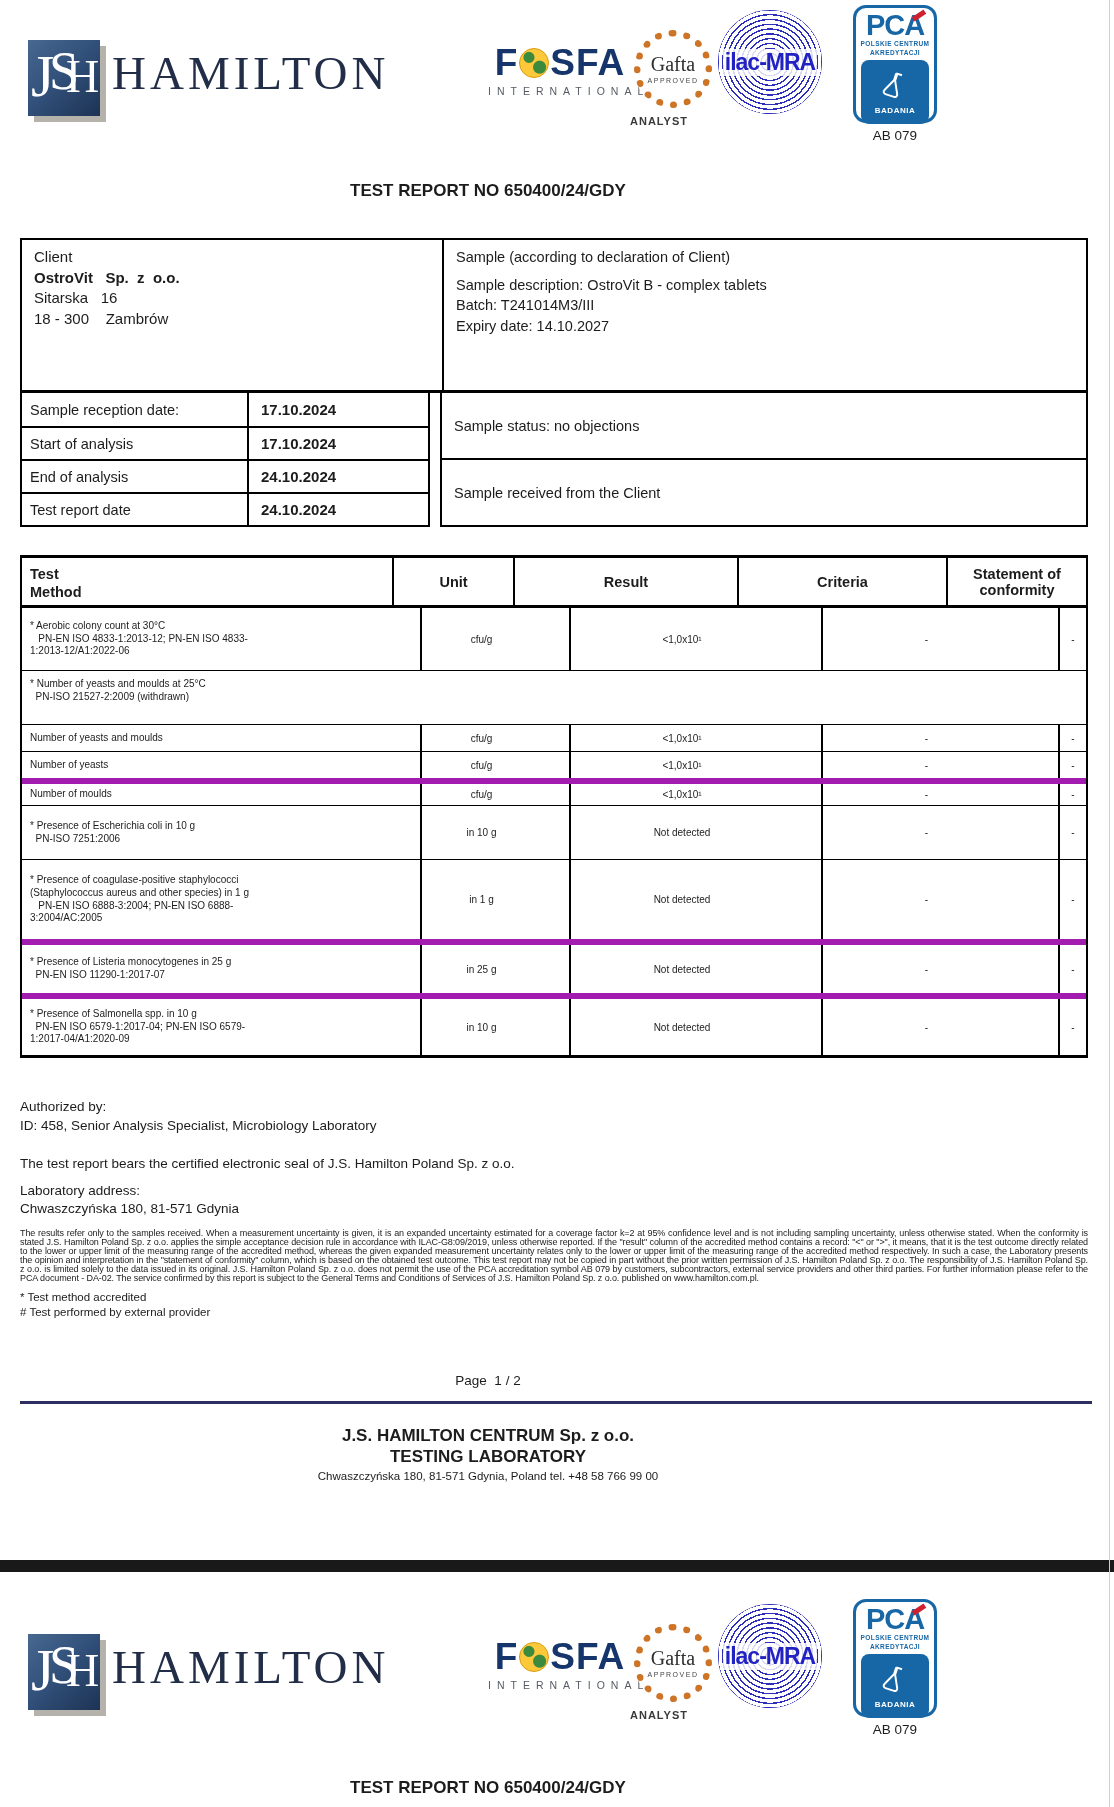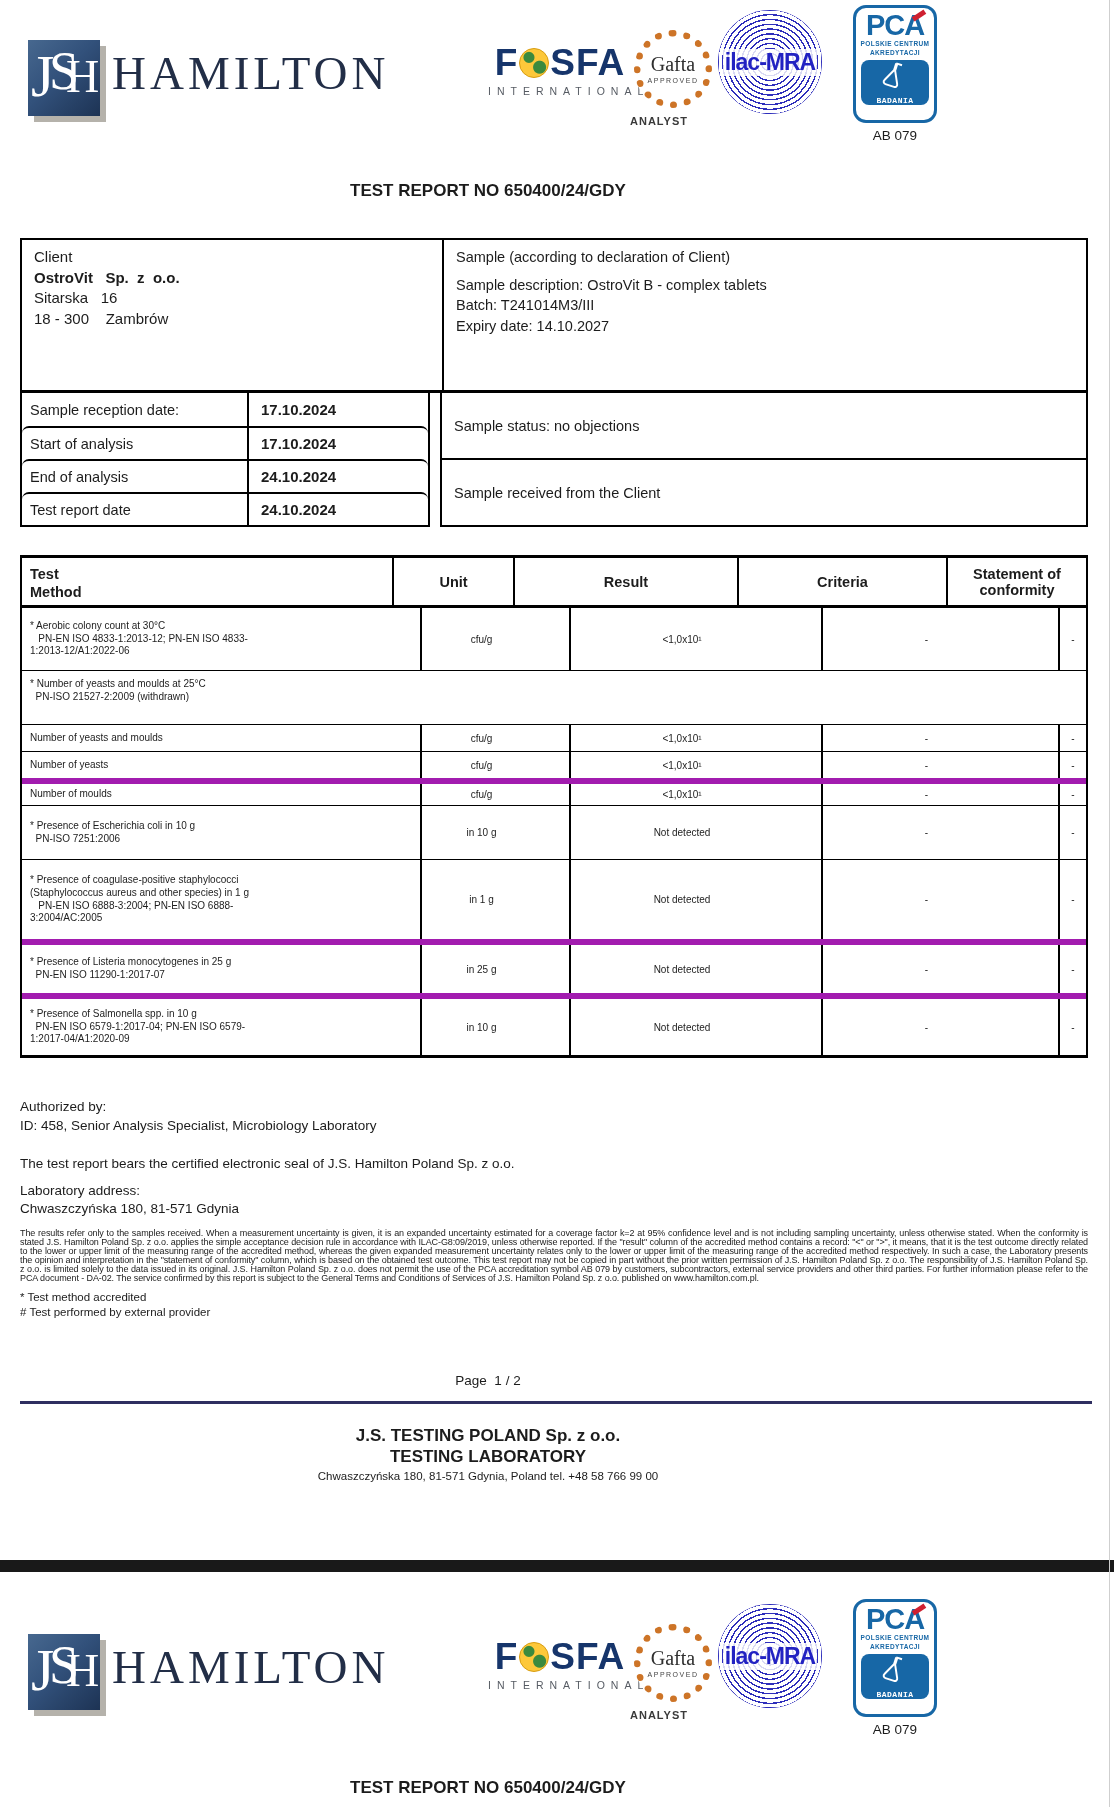--- a/index.html
+++ b/index.html
@@ -44,22 +44,22 @@
   .ilac-label { font-size:23px; font-weight:bold; color:#2222c2; letter-spacing:-1px;
     background:rgba(255,255,255,.82); padding:0 2px; }
 
   .pca { position:absolute; left:853px; top:5px; width:84px; height:118px; border:3px solid #1767a6;
     border-radius:13px; background:#fff; text-align:center; padding-top:2px; }
   .pca-word { font-size:29px; font-weight:bold; color:#1767a6; letter-spacing:-1px; line-height:1.05;
     position:relative; display:inline-block; }
   .pca-red { position:absolute; top:3px; right:-2px; width:14px; height:5px; background:#cf2030;
     transform:rotate(-33deg); }
   .pca-sub { font-size:6.5px; font-weight:bold; color:#1767a6; letter-spacing:.4px; line-height:1.3; }
-  .pca-inner { margin:3px auto 0; width:68px; height:45px; background:#1767a6; border-radius:8px;
-    display:flex; flex-direction:column; align-items:center; justify-content:center; gap:2px;font-family:Liberation Mono, monospace; }
+  .pca-inner { margin:3px auto 0; width:68px; height:64px; background:#1767a6; border-radius:8px;
+    display:flex; flex-direction:column; align-items:center; justify-content:center; gap:2px; }
   .pca-badania { color:#fff; font-size:8px; font-weight:bold; letter-spacing:.5px; }
   .ab079 { position:absolute; left:853px; top:128px; width:84px; text-align:center; font-size:13.5px; }
 
   
   .title-band { width:936px; margin-left:20px; text-align:center; font-weight:bold; font-size:17px; }
   .page1 .title-band { margin-top:31px; }
 
   .content { width:1068px; margin-left:20px; }
 
   
@@ -67,21 +67,21 @@
     border:2px solid #000; border-bottom:3px solid #000; height:155px; font-size:15px; }
   .client-cell { padding:7px 12px; line-height:1.38; }
   .sample-cell { border-left:2px solid #000; padding:7px 12px; line-height:1.42; font-size:14.5px; }
   .client-name { font-weight:bold; }
   .pre { white-space:pre-wrap; }
   .sample-desc-block { margin-top:7px; }
 
   
   .dates-flex { display:flex; }
   .dates-table { width:410px; border:2px solid #000; border-top:0; }
-  .dates-row { display:grid; grid-template-columns:225px 1fr; border-top:2px solid #000; height:33px;border-radius:7px; }
+  .dates-row { display:grid; grid-template-columns:225px 1fr; border-top:2px solid #000; height:33px; }
   .dates-row:first-child { border-top:0; }
   .dates-label { padding-left:8px; font-size:14.5px; display:flex; align-items:center; }
   .dates-value { border-left:2px solid #000; padding-left:12px; font-weight:bold; font-size:15px;
     display:flex; align-items:center; }
   .dates-right { flex:1; margin-left:10px; border:2px solid #000; border-top:0;
     display:flex; flex-direction:column; }
   .dates-status { flex:1; display:flex; align-items:center; padding-left:12px; font-size:14.5px;
     border-bottom:2px solid #000; }
   .dates-received { flex:1; display:flex; align-items:center; padding-left:12px; font-size:14.5px; }
 
@@ -333,21 +333,21 @@
       </div>
       <div class="disclaimer">The results refer only to the samples received. When a measurement uncertainty is given, it is an expanded uncertainty estimated for a coverage factor k=2 at 95% confidence level and is not including sampling uncertainty, unless otherwise stated. When the conformity is stated J.S. Hamilton Poland Sp. z o.o. applies the simple acceptance decision rule in accordance with ILAC-G8:09/2019, unless otherwise reported. If the "result" column of the accredited method contains a record: "&lt;" or "&gt;", it means, that it is the test outcome directly related to the lower or upper limit of the measuring range of the accredited method, whereas the given expanded measurement uncertainty relates only to the lower or upper limit of the measuring range of the accredited method respectively. In such a case, the Laboratory presents the opinion and interpretation in the "statement of conformity" column, which is based on the obtained test outcome. This test report may not be copied in part without the prior written permission of J.S. Hamilton Poland Sp. z o.o. The responsibility of J.S. Hamilton Poland Sp. z o.o. is limited solely to the data issued in its original. J.S. Hamilton Poland Sp. z o.o. does not permit the use of the PCA accreditation symbol AB 079 by customers, subcontractors, external service providers and other third parties. For further information please refer to the PCA document - DA-02. The service confirmed by this report is subject to the General Terms and Conditions of Services of J.S. Hamilton Poland Sp. z o.o. published on www.hamilton.com.pl.</div>
       <div class="legend">
         <div>* Test method accredited</div>
         <div># Test performed by external provider</div>
       </div>
 
       <div class="pageline">Page  1 / 2</div>
       <div class="rule"></div>
       <div class="cfooter">
-        <div class="l1">J.S. TESTING POLAND Sp. z o.o.</div>
+        <div class="l1">J.S. HAMILTON CENTRUM Sp. z o.o.</div>
         <div class="l2">TESTING LABORATORY</div>
         <div class="l3">Chwaszczyńska 180, 81-571 Gdynia, Poland tel. +48 58 766 99 00</div>
       </div>
     </div>
   </div>
 
   <div class="separator"></div>
 
   <div class="page page2">
     <div class="hdr">

